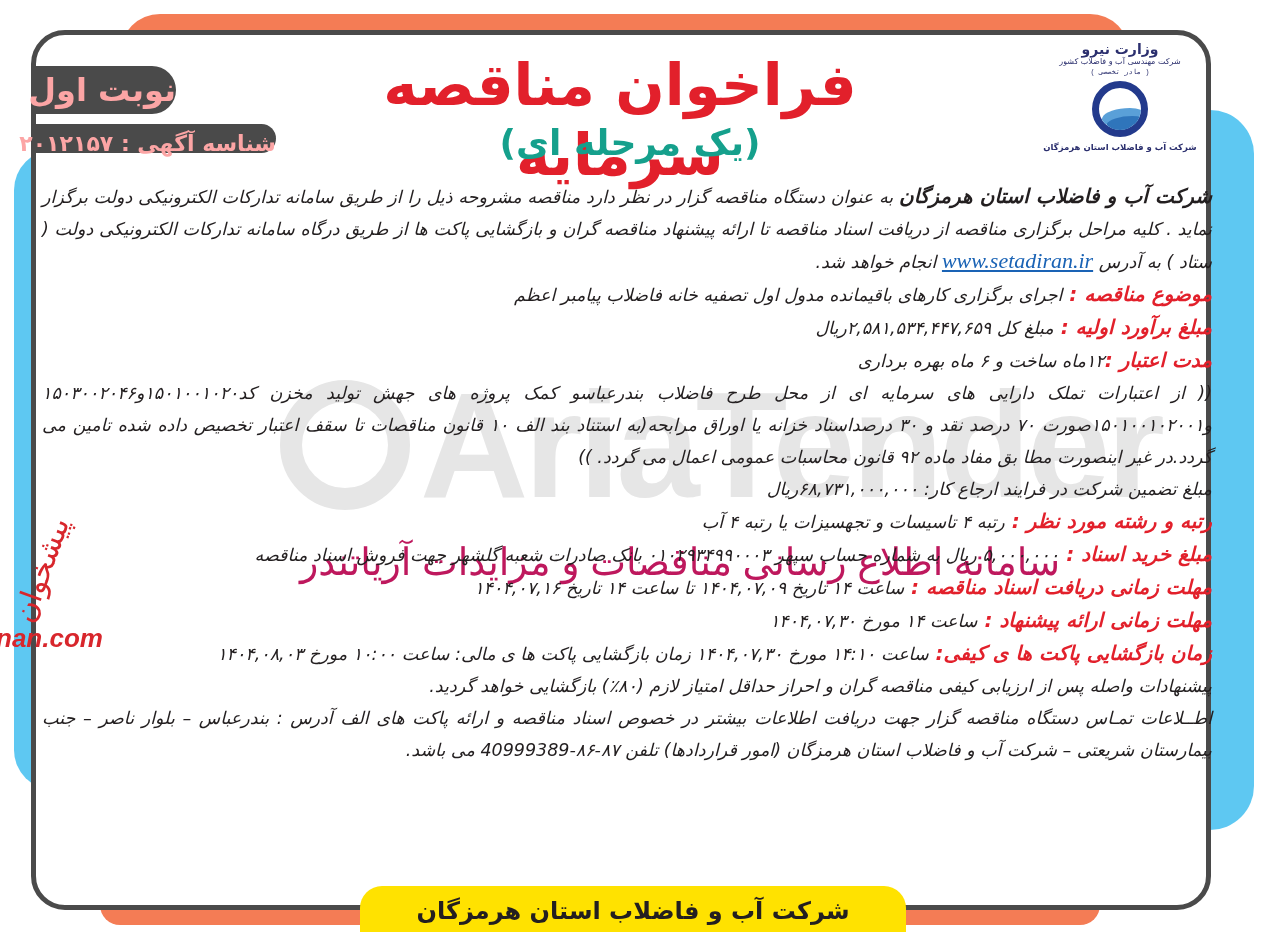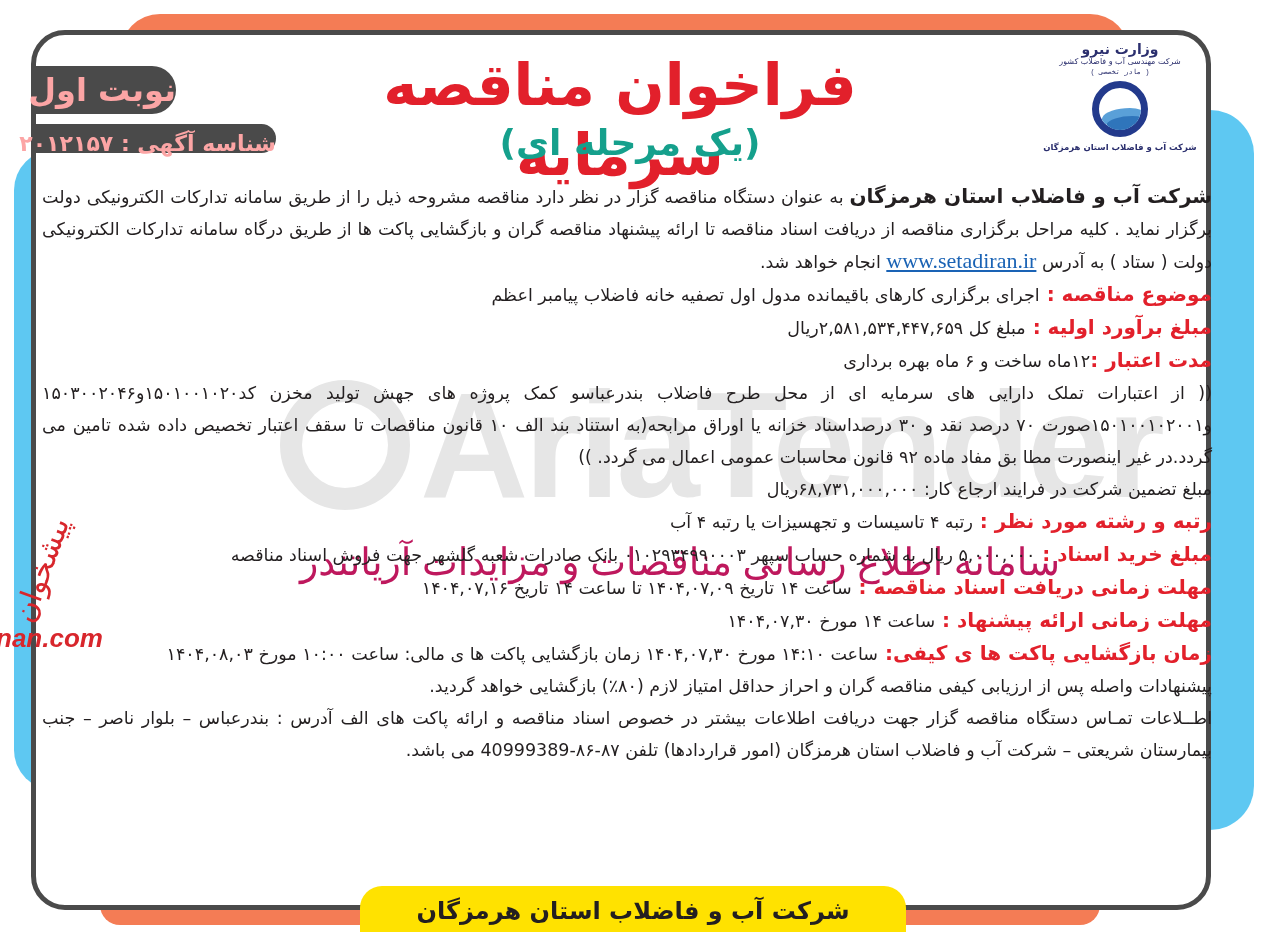--- a/index.html
+++ b/index.html
@@ -77,21 +77,21 @@
       position:absolute; left:340px; top:50px; width:560px; text-align:center; direction:rtl; z-index:2;
       color:#e2202b; font-size:58px; font-weight:bold; line-height:70px;
     }
     .subtitle {
       position:absolute; left:430px; top:118px; width:400px; text-align:center; direction:rtl; z-index:2;
       color:#15a08c; font-size:36px; font-weight:bold; line-height:50px;
     }
 
     .body {
       position:absolute; left:42px; top:180px; width:1170px; direction:rtl; text-align:justify;
-      font-size:17.5px; line-height:32px; z-index:2; color:#231f20;
+      font-size:17.5px; line-height:32px; z-index:2; color:#231f20;font-style:italic;
     }
     .body p { margin:0; }
     .body .lbl { color:#e2202b; font-weight:bold; font-size:20px; }
     .body .co { font-weight:bold; font-size:20px; }
     .body .link { color:#1a63b5; text-decoration:underline; font-family:"Liberation Serif", serif; font-size:22px; direction:ltr; unicode-bidi:embed; }
 
     .footer-banner {
       position:absolute; left:360px; top:886px; width:546px; height:46px; background:#ffe200;
       border-radius:22px 22px 0 0; z-index:4; text-align:center; direction:rtl;
       font-size:24px; font-weight:bold; line-height:50px; color:#231f20;

